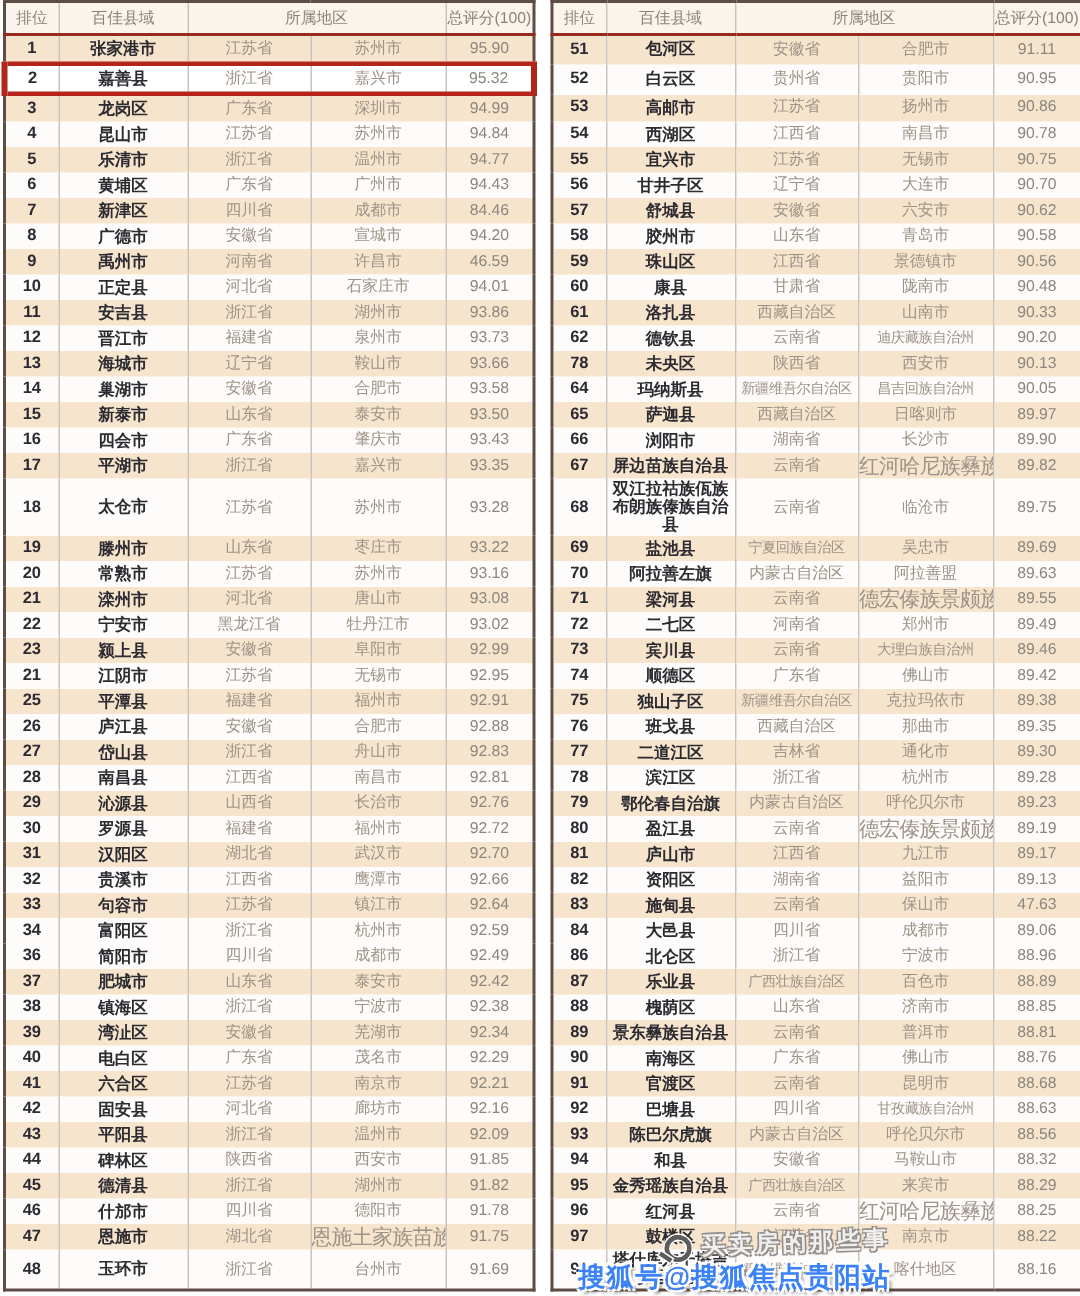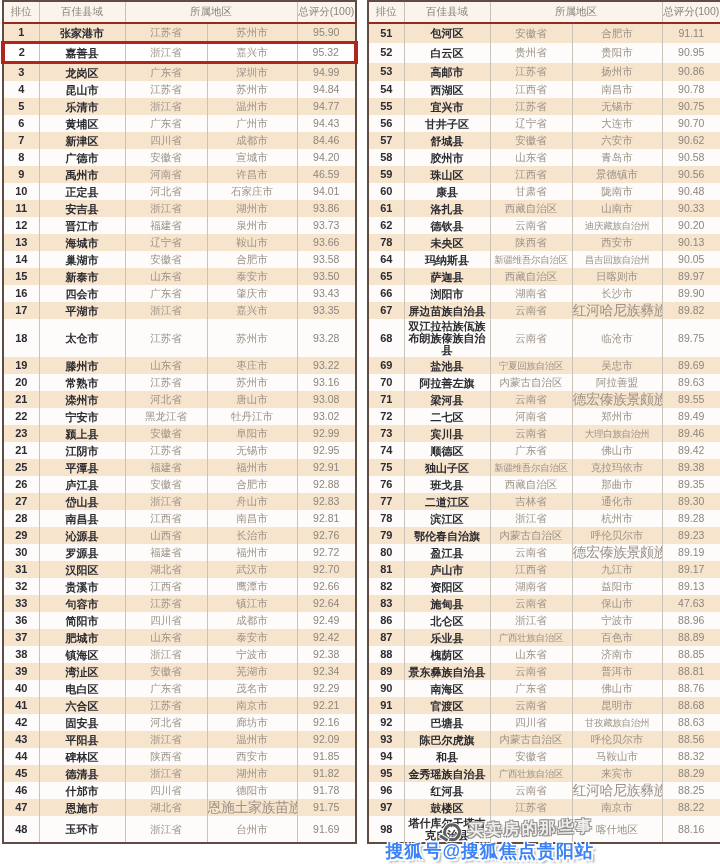--- a/index.html
+++ b/index.html
@@ -513,20 +513,33 @@
     <td class="L c-city vl">镇江市</td>
     <td class="L c-score vl outer-r">92.64</td>
     <td class="gap"></td>
     <td class="R c-rank outer-l">83</td>
     <td class="R c-county vl">施甸县</td>
     <td class="R c-prov vl">云南省</td>
     <td class="R c-city vl">保山市</td>
     <td class="R c-score vl outer-r">47.63</td>
   </tr>
         <tr>
+    <td class="L c-rank outer-l">34</td>
+    <td class="L c-county vl">富阳区</td>
+    <td class="L c-prov vl">浙江省</td>
+    <td class="L c-city vl">杭州市</td>
+    <td class="L c-score vl outer-r">92.59</td>
+    <td class="gap"></td>
+    <td class="R c-rank outer-l">84</td>
+    <td class="R c-county vl">大邑县</td>
+    <td class="R c-prov vl">四川省</td>
+    <td class="R c-city vl">成都市</td>
+    <td class="R c-score vl outer-r">89.06</td>
+  </tr>
+        <tr>
     <td class="L c-rank outer-l">36</td>
     <td class="L c-county vl">简阳市</td>
     <td class="L c-prov vl">四川省</td>
     <td class="L c-city vl">成都市</td>
     <td class="L c-score vl outer-r">92.49</td>
     <td class="gap"></td>
     <td class="R c-rank outer-l">86</td>
     <td class="R c-county vl">北仑区</td>
     <td class="R c-prov vl">浙江省</td>
     <td class="R c-city vl">宁波市</td>

